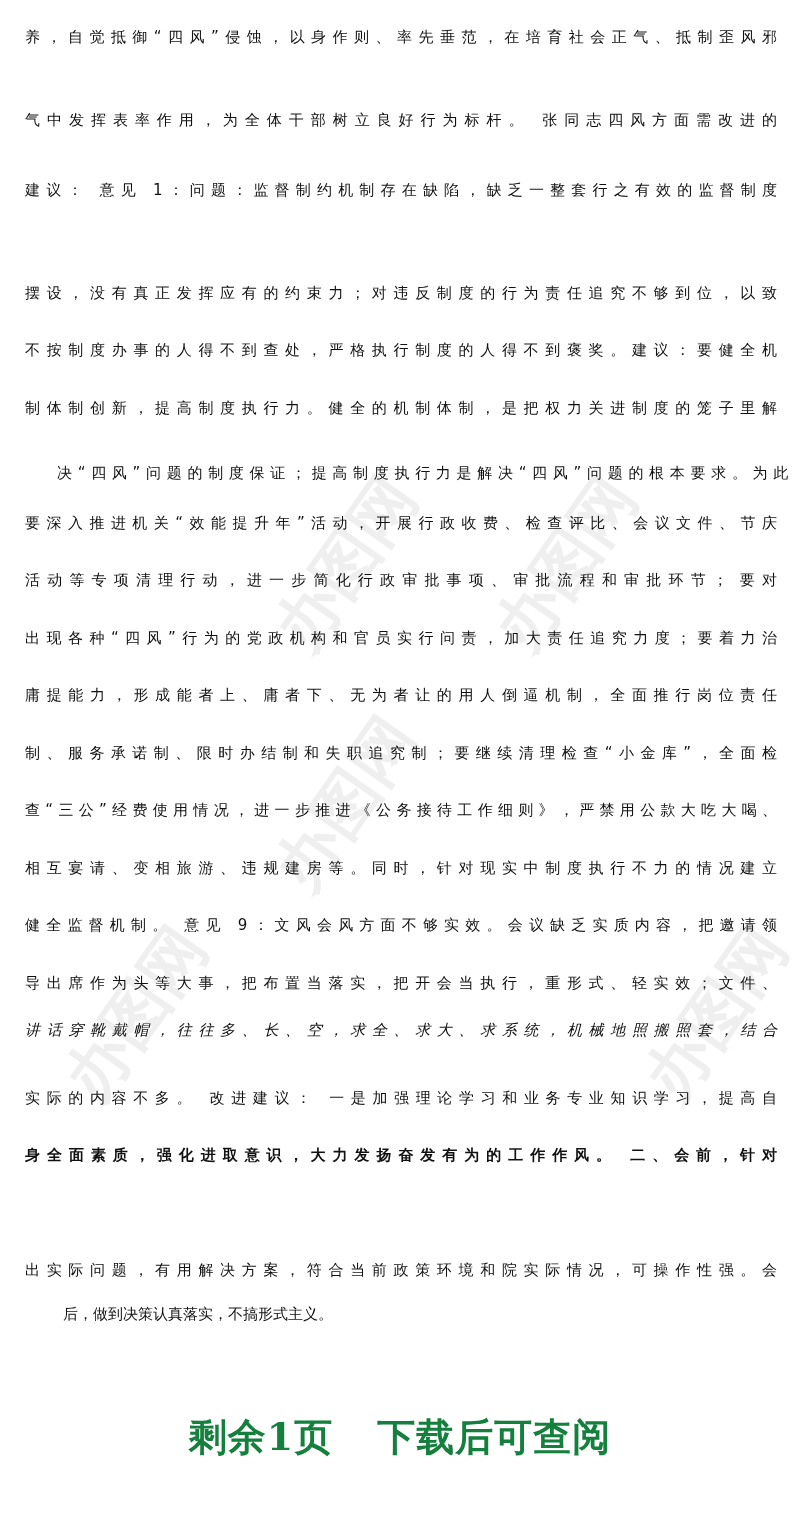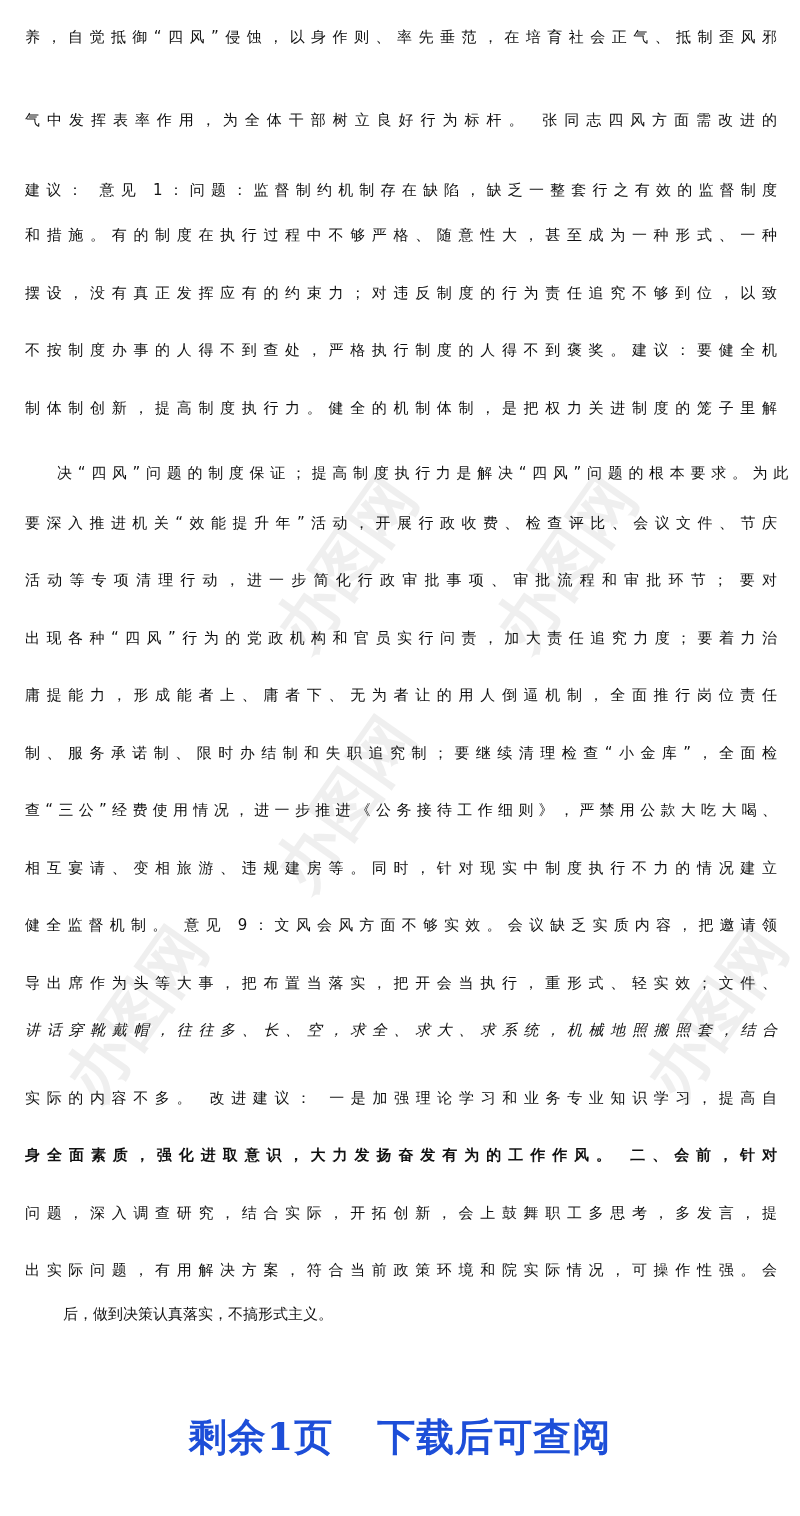--- a/index.html
+++ b/index.html
@@ -6,53 +6,51 @@
     body { width: 800px; height: 1516px; position: relative; overflow: hidden;
            font-family: "DejaVu Sans", "Liberation Sans", sans-serif; color: #111; }
     .page { position: absolute; left: 0; top: 0; width: 800px; height: 1516px; }
     .line { position: absolute; left: 25px; width: 752px; font-size: 15px; line-height: 28px;
             white-space: nowrap; text-align: justify; text-align-last: justify; letter-spacing: 0px; }
     .line.last { text-align-last: left; margin-left: 38px; }
     .watermark { position: absolute; color: rgba(180,180,180,0.22); font-size: 64px; font-weight: bold;
                  transform: rotate(-55deg); pointer-events: none; white-space: nowrap; }
     .more { position: absolute; left: 0; width: 800px; top: 1412px; text-align: center;
             font-family: "DejaVu Serif", "Liberation Serif", serif; font-weight: bold;
-            font-size: 38px; color: #1d4ed8; letter-spacing: 1px; }
+            font-size: 38px; color: #15803d; letter-spacing: 1px; }
     .more .gap { display: inline-block; width: 44px; }
   </style>
 </head>
 <body>
 
 <div class="page">
   <div class="watermark" style="left:250px; top:520px;">办图网</div>
   <div class="watermark" style="left:470px; top:520px;">办图网</div>
   <div class="watermark" style="left:250px; top:760px;">办图网</div>
   <div class="watermark" style="left:40px; top:970px;">办图网</div>
   <div class="watermark" style="left:620px; top:970px;">办图网</div>
 
   <div class="line" style="top:23px;">养，自觉抵御“四风”侵蚀，以身作则、率先垂范，在培育社会正气、抵制歪风邪</div>
   <div class="line" style="top:106px;">气中发挥表率作用，为全体干部树立良好行为标杆。 张同志四风方面需改进的</div>
   <div class="line" style="top:176px;">建议：  意见 1：问题：监督制约机制存在缺陷，缺乏一整套行之有效的监督制度</div>
-  <div class="line" style="top:221px;">和措施。有的制度在执行过程中不够严格、随意性大，甚至成为一种形式、一种</div>
   <div class="line" style="top:279px;">摆设，没有真正发挥应有的约束力；对违反制度的行为责任追究不够到位，以致</div>
   <div class="line" style="top:336px;">不按制度办事的人得不到查处，严格执行制度的人得不到褒奖。建议：要健全机</div>
   <div class="line" style="top:394px;">制体制创新，提高制度执行力。健全的机制体制，是把权力关进制度的笼子里解</div>
   <div class="line" style="top:459px;margin-left:32px;">决“四风”问题的制度保证；提高制度执行力是解决“四风”问题的根本要求。为此，</div>
   <div class="line" style="top:509px;">要深入推进机关“效能提升年”活动，开展行政收费、检查评比、会议文件、节庆</div>
   <div class="line" style="top:566px;">活动等专项清理行动，进一步简化行政审批事项、审批流程和审批环节；  要对</div>
   <div class="line" style="top:624px;">出现各种“四风”行为的党政机构和官员实行问责，加大责任追究力度；要着力治</div>
   <div class="line" style="top:681px;">庸提能力，形成能者上、庸者下、无为者让的用人倒逼机制，全面推行岗位责任</div>
   <div class="line" style="top:739px;">制、服务承诺制、限时办结制和失职追究制；要继续清理检查“小金库”，全面检</div>
   <div class="line" style="top:796px;">查“三公”经费使用情况，进一步推进《公务接待工作细则》，严禁用公款大吃大喝、</div>
   <div class="line" style="top:854px;">相互宴请、变相旅游、违规建房等。同时，针对现实中制度执行不力的情况建立</div>
   <div class="line" style="top:911px;">健全监督机制。 意见 9：文风会风方面不够实效。会议缺乏实质内容，把邀请领</div>
   <div class="line" style="top:969px;">导出席作为头等大事，把布置当落实，把开会当执行，重形式、轻实效；文件、</div>
   <div class="line" style="top:1016px;font-style:italic;">讲话穿靴戴帽，往往多、长、空，求全、求大、求系统，机械地照搬照套，结合</div>
   <div class="line" style="top:1084px;">实际的内容不多。 改进建议：  一是加强理论学习和业务专业知识学习，提高自</div>
   <div class="line" style="top:1141px;font-weight:bold;">身全面素质，强化进取意识，大力发扬奋发有为的工作作风。 二、会前，针对</div>
-  <div class="line" style="top:1199px;">问题，深入调查研究，结合实际，开拓创新，会上鼓舞职工多思考，多发言，提</div>
   <div class="line" style="top:1256px;">出实际问题，有用解决方案，符合当前政策环境和院实际情况，可操作性强。会</div>
   <div class="line last" style="top:1300px;">后，做到决策认真落实，不搞形式主义。</div>
 
   <div class="more">
     <span>剩余1页</span><span class="gap"></span><span>下载后可查阅</span>
   </div>
 </div>
 
 </body></html>

